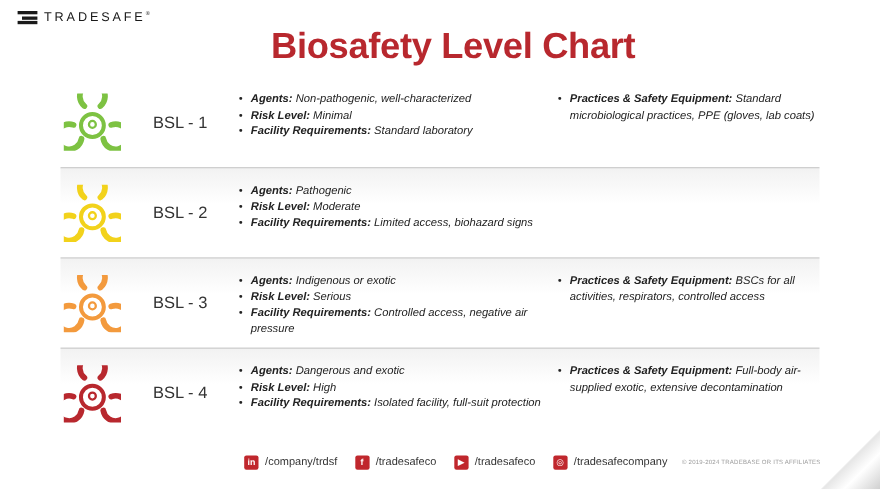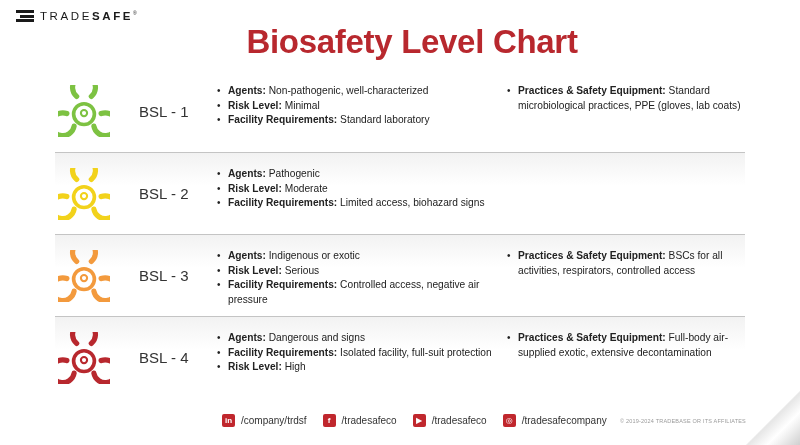--- a/index.html
+++ b/index.html
@@ -3,37 +3,37 @@
 <meta charset="utf-8">
 <style>
   * { box-sizing: border-box; margin: 0; padding: 0; }
   html, body { width: 800px; height: 445px; background: #ffffff; overflow: hidden; }
   body { position: relative; font-family: "Liberation Sans", "DejaVu Sans", sans-serif; color: #222; }
 
   .logo { position: absolute; left: 16px; top: 10px; display: flex; align-items: center; gap: 6px; }
   .logo-mark { width: 18px; height: 12px; position: relative; }
   .logo-mark span { position: absolute; left: 0; right: 0; height: 3px; background: #1a1a1a; }
   .logo-text { font-size: 11.5px; letter-spacing: 2.6px; color: #1a1a1a; }
-  .logo-text b { font-weight: 700; }
+  .logo-text b { font-weight: 400; }
   .logo-text sup { font-size: 5px; letter-spacing: 0; vertical-align: top; }
 
   .title { position: absolute; left: 12px; width: 800px; top: 23px; text-align: center;
            font-size: 33px; font-weight: 700; color: #b8282e; letter-spacing: -0.3px; }
 
   .rows { position: absolute; left: 55px; top: 70px; width: 690px; }
   .row { position: relative; height: 82px; display: flex;
          background: linear-gradient(180deg, #f2f2f2 0%, #ffffff 40%); }
   .row:first-child { background: #fff; }
   .row + .row { border-top: 1.5px solid #c4c4c4; }
   .icon-cell { width: 58px; height: 100%; display: flex; align-items: center; justify-content: center; }
   .level-cell { width: 100px; font-size: 15px; color: #333; display: flex; align-items: center; padding-left: 26px; }
   .mid-cell { width: 280px; padding-left: 4px; padding-top: 14px; font-size: 10.2px; line-height: 14.5px; }
   .right-cell { width: 252px; padding-left: 14px; padding-top: 14px; font-size: 10.2px; line-height: 14.5px; }
   ul { list-style: none; }
-  li { position: relative; padding-left: 11px; }
+  li { position: relative; padding-left: 11px; font-style: italic; }
   li::before { content: "•"; position: absolute; left: 0; top: 0; font-size: 10px; }
   li b { font-weight: 700; }
 
   .footer { position: absolute; top: 414px; left: 222px; display: flex; align-items: flex-end; font-size: 10px; color: #333; }
   .social { display: flex; align-items: center; margin-right: 16px; }
   .sicon { width: 13px; height: 13px; background: #c0272d; border-radius: 2px; color: #fff; font-size: 8px;
            font-weight: 700; display: flex; align-items: center; justify-content: center; margin-right: 6px; }
   .copyright { position: absolute; top: 418px; left: 620px; font-size: 5.5px; color: #9a9a9a; letter-spacing: 0.2px; }
   .curl { position: absolute; right: 0; bottom: 0; width: 55px; height: 55px;
           background: linear-gradient(135deg, rgba(255,255,255,0) 50%, #e6e6e6 52%, #ffffff 70%, #cfcfcf 100%);
@@ -143,23 +143,23 @@
         <path d="M36 22 A22 22 0 1 1 64 22" transform="rotate(240 50 52)"></path>
       </g>
       <circle cx="50" cy="56" r="20" stroke-width="7"></circle>
     </g>
     <circle cx="50" cy="54" r="6" fill="#fff" stroke="#b8282e" stroke-width="4"></circle>
   </svg>
       </div>
     <div class="level-cell">BSL - 4</div>
     <div class="mid-cell">
       <ul>
-        <li><b>Agents:</b> <span>Dangerous and signs</span></li>
+        <li><b>Agents:</b> <span>Dangerous and exotic</span></li>
+        <li><b>Risk Level:</b> <span>High</span></li>
         <li><b>Facility Requirements:</b> <span>Isolated facility, full-suit protection</span></li>
-        <li><b>Risk Level:</b> <span>High</span></li>
       </ul>
     </div>
     <div class="right-cell">
       <ul>
           <li><b>Practices &amp; Safety Equipment:</b> <span> Full-body air-supplied exotic, extensive decontamination</span></li>
         </ul>
     </div>
     </div>
   </div>
 

